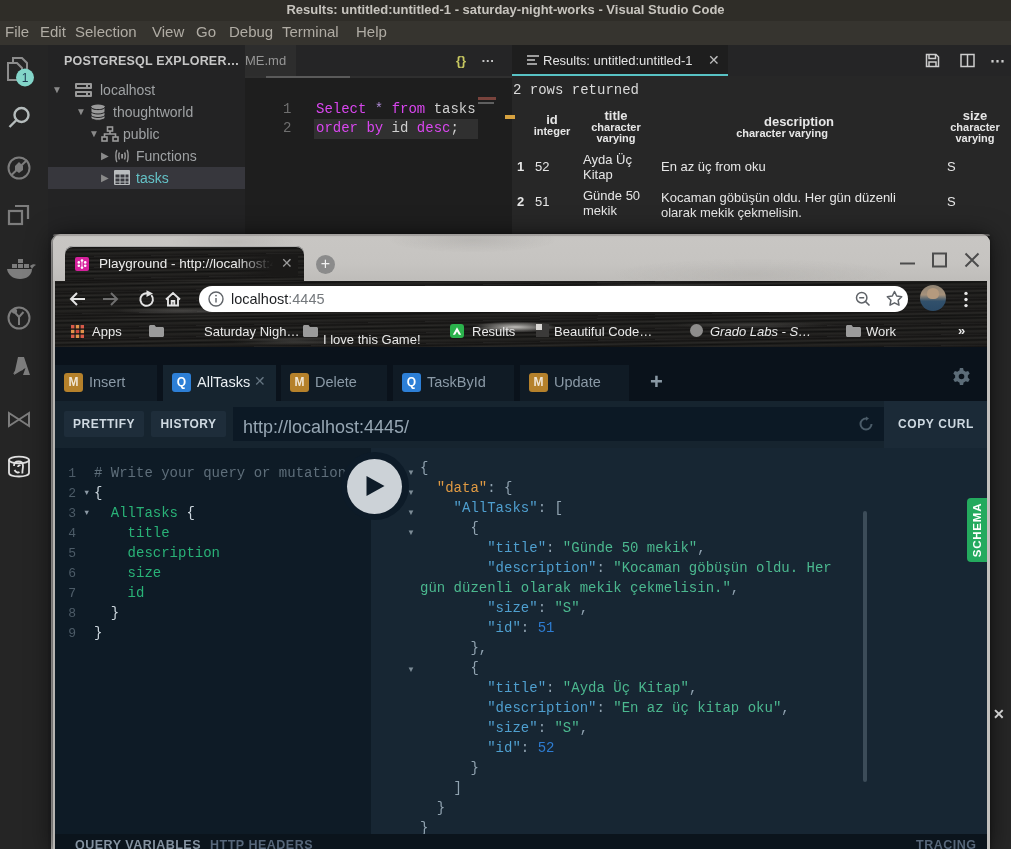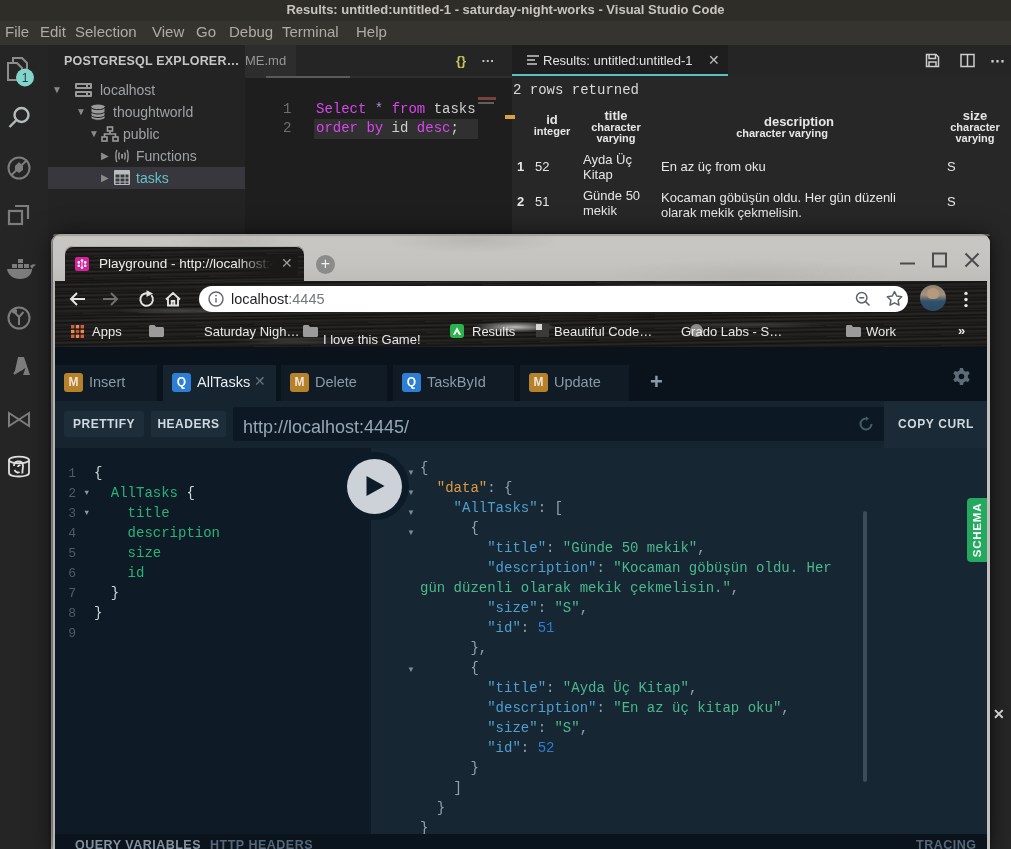--- a/index.html
+++ b/index.html
@@ -386,21 +386,21 @@
     <span style="position:absolute;left:270px;top:7px;margin-top:8px;">I love this Game!</span>
     <svg style="position:absolute;left:397px;top:7px" width="14" height="14" viewBox="0 0 14 14">
         <rect width="14" height="14" rx="3" fill="#2bb24c"></rect>
         <path d="M7 3.2 L11.2 10.8 L8.9 10.8 L7 7.4 L5.1 10.8 L2.8 10.8 Z" fill="#fff"></path>
       </svg>
     <span style="position:absolute;left:419px;top:7px;">Results</span>
     <div style="position:absolute;left:483px;top:7px;width:13px;height:13px;background:#3b3a39;"></div>
     <div style="position:absolute;left:483px;top:7px;width:6px;height:6px;background:#d9d7d4;"></div>
     <span style="position:absolute;left:501px;top:7px;">Beautiful Code…</span>
     <div style="position:absolute;left:637px;top:7px;width:13px;height:13px;border-radius:50%;background:#8e8d8c;"></div>
-    <span style="position:absolute;left:628px;top:7px;">Grado Labs - S…</span>
+    <span style="position:absolute;left:657px;top:7px;font-style:italic;">Grado Labs - S…</span>
     <svg style="position:absolute;left:793px;top:8px" width="15" height="12" viewBox="0 0 15 12">
         <path d="M0 1.5 C0 .7 .7 0 1.5 0 L5.5 0 L7 2 L13.5 2 C14.3 2 15 2.7 15 3.5 L15 10.5 C15 11.3 14.3 12 13.5 12 L1.5 12 C.7 12 0 11.3 0 10.5 Z" fill="#9b9b9b"></path>
       </svg>
     <span style="position:absolute;left:813px;top:7px;">Work</span>
     <span style="position:absolute;left:905px;top:6px;font-weight:bold;letter-spacing:-1px;">» </span>
   </div>
 
   
   <div id="play" style="position:absolute;left:0;top:113px;width:937px;height:502px;background:#0b141d;">
 
@@ -426,21 +426,21 @@
         <span class="bM">M</span>
         <span class="ptxt">Update</span>
       </div>
     <div style="position:absolute;left:597px;top:22px;color:#8a99a5;font-size:22px;font-weight:bold;">+</div>
     <svg style="position:absolute;left:899px;top:21px" width="19" height="19" viewBox="0 0 19 19">
         <path fill="#5c6c78" d="M7.9 0 L11.1 0 L11.6 2.6 A7.2 7.2 0 0 1 13.6 3.7 L16.1 2.9 L17.7 5.6 L15.8 7.4 A7.2 7.2 0 0 1 15.8 9.6 L17.7 11.4 L16.1 14.1 L13.6 13.3 A7.2 7.2 0 0 1 11.6 14.4 L11.1 17 L7.9 17 L7.4 14.4 A7.2 7.2 0 0 1 5.4 13.3 L2.9 14.1 L1.3 11.4 L3.2 9.6 A7.2 7.2 0 0 1 3.2 7.4 L1.3 5.6 L2.9 2.9 L5.4 3.7 A7.2 7.2 0 0 1 7.4 2.6 Z M9.5 5.7 A2.8 2.8 0 1 0 9.5 11.3 A2.8 2.8 0 1 0 9.5 5.7 Z"></path>
       </svg>
 
     <div style="position:absolute;left:0;top:54px;width:937px;height:47px;background:#16242f;"></div>
     <div class="pbtn" style="left:11px;width:80px;">PRETTIFY</div>
-    <div class="pbtn" style="left:98px;width:75px;">HEADERS</div>
+    <div class="pbtn" style="left:98px;width:75px;">HISTORY</div>
     <div style="position:absolute;left:180px;top:60px;width:651px;height:34px;background:#0c1925;"></div>
     <div style="position:absolute;left:190px;top:70px;font-size:18px;color:#97a7b4;">http://localhost:4445/</div>
     <svg style="position:absolute;left:805px;top:69px" width="16" height="16" viewBox="0 0 16 16">
         <g fill="none" stroke="#4b5c69" stroke-width="2">
           <path d="M13.5 8 A5.5 5.5 0 1 1 8 2.5"></path>
           <path d="M8 0.5 L11 2.5 L8 4.8" fill="#4b5c69" stroke="none"></path>
         </g>
       </svg>
     <div style="position:absolute;left:831px;top:54px;width:104px;height:47px;background:#1b2a37;"></div>
     <div style="position:absolute;left:831px;top:70px;width:104px;text-align:center;font-size:12px;font-weight:bold;letter-spacing:.6px;color:#cdd8e0;">COPY CURL</div>
@@ -452,21 +452,21 @@
 2
 3
 4
 5
 6
 7
 8
 9</pre>
     <div style="position:absolute;left:30px;top:141px;color:#8b99a4;font-size:7.5px;">▼</div>
     <div style="position:absolute;left:30px;top:161px;color:#8b99a4;font-size:7.5px;">▼</div>
-    <pre class="mono" style="position:absolute;left:41px;top:116px;font-size:14px;line-height:20px;color:#cdd7de;">
+    <pre class="mono" style="position:absolute;left:41px;top:116px;font-size:14px;line-height:20px;color:#cdd7de;"><span style="color:#5e6e7a"># Write your query or mutation</span>
 {
   <span class="gf">AllTasks</span> {
     <span class="gf">title</span>
     <span class="gf">description</span>
     <span class="gf">size</span>
     <span class="gf">id</span>
   }
 }</pre>
 
     <div style="position:absolute;left:354px;top:116px;color:#7c8b96;font-size:8px;line-height:20px;">▼<br>▼<br>▼<br>▼</div>

